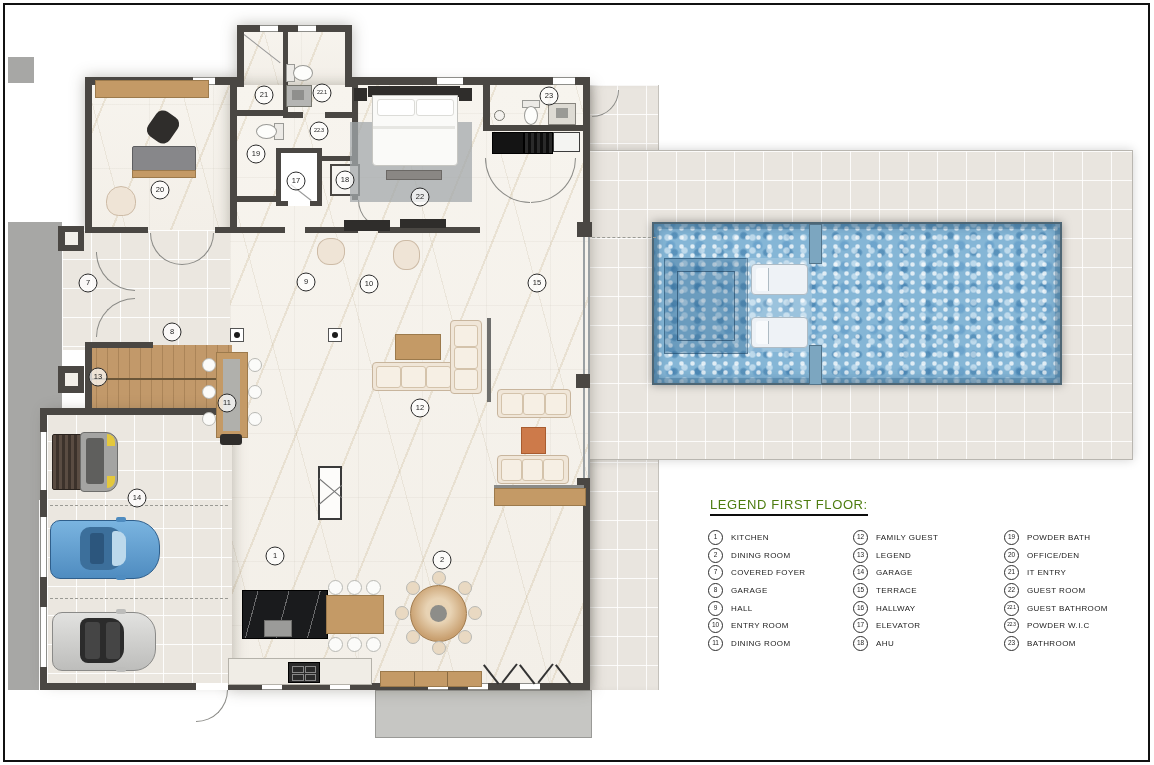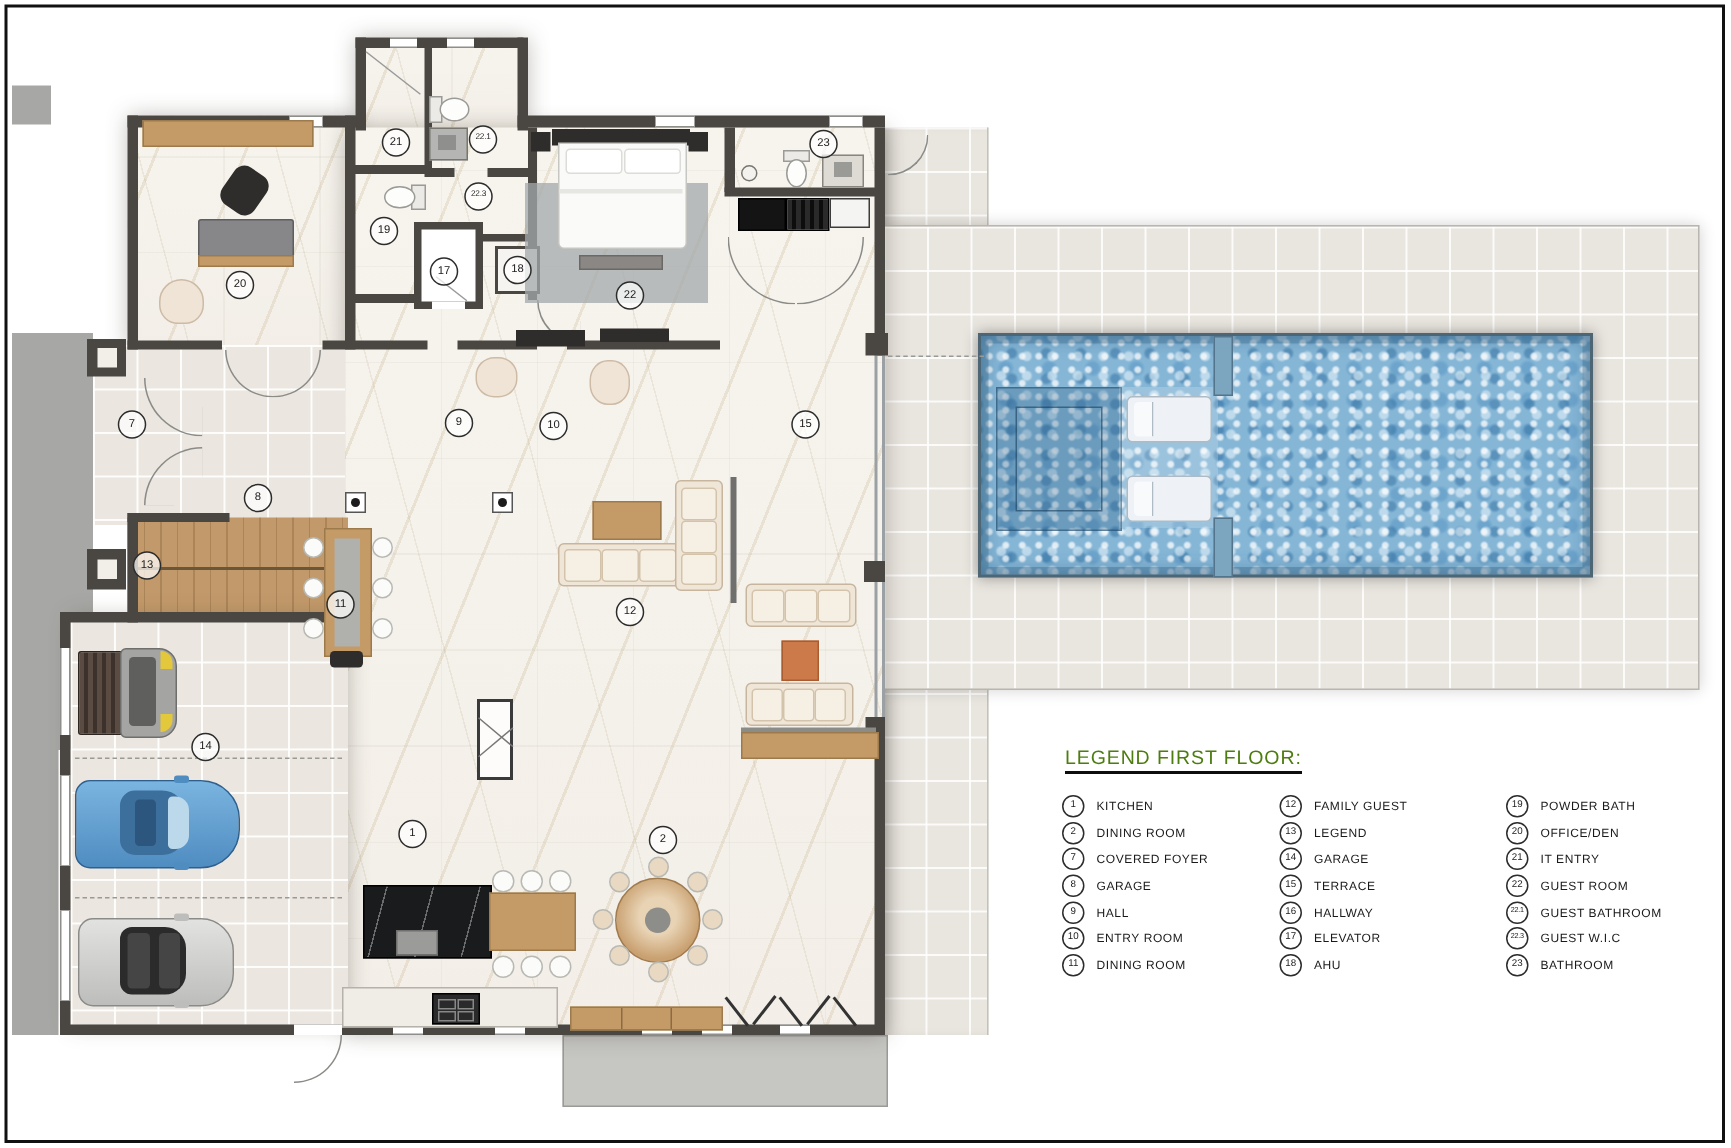--- a/index.html
+++ b/index.html
@@ -432,21 +432,21 @@
       <div class="lrow">
         <span class="lbadge">22</span>
         <span class="llabel">GUEST ROOM</span>
       </div>
       <div class="lrow">
         <span class="lbadge lbadge-sm">22.1</span>
         <span class="llabel">GUEST BATHROOM</span>
       </div>
       <div class="lrow">
         <span class="lbadge lbadge-sm">22.3</span>
-        <span class="llabel">GUEST W.I.C</span>
+        <span class="llabel">POWDER W.I.C</span>
       </div>
       <div class="lrow">
         <span class="lbadge">23</span>
         <span class="llabel">BATHROOM</span>
       </div>
     </div>
 <div class="mk" style="left: 275px; top: 556px;">1</div>
     <div class="mk" style="left: 442px; top: 560px;">2</div>
     <div class="mk" style="left: 88px; top: 283px;">7</div>
     <div class="mk" style="left: 172px; top: 332px;">8</div>

